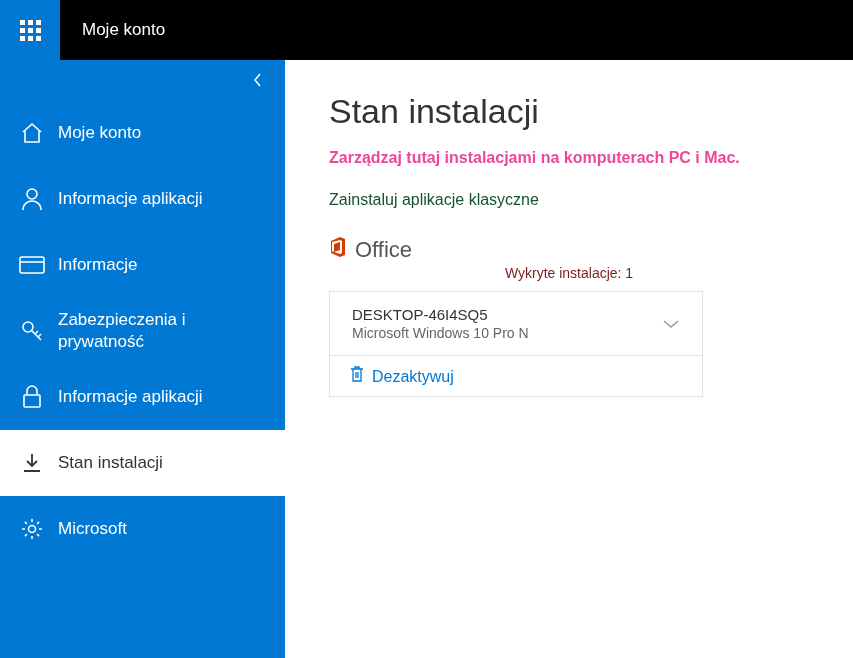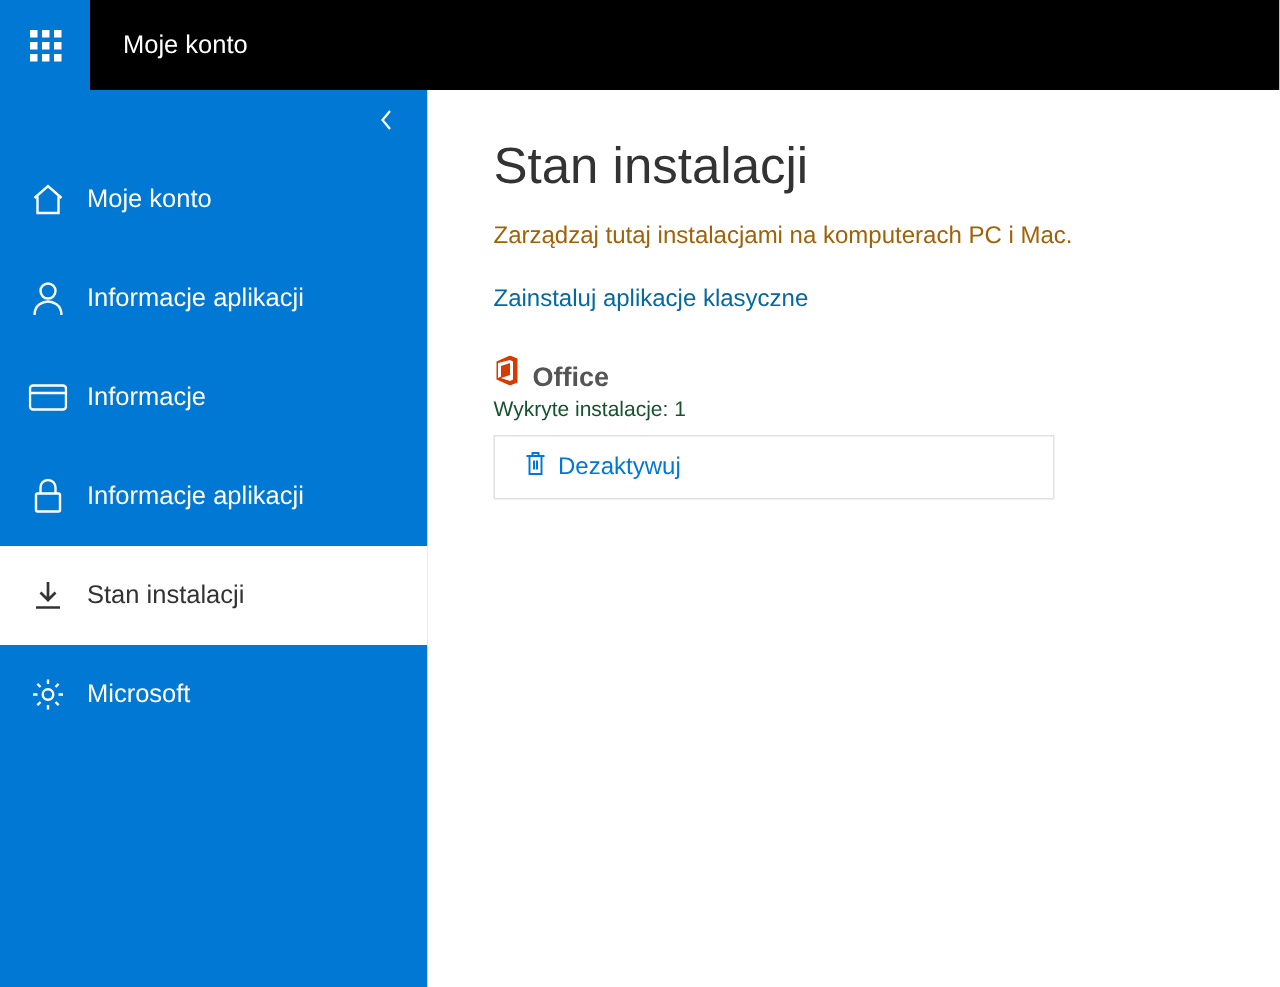--- a/index.html
+++ b/index.html
@@ -15,35 +15,35 @@
     
     .sidebar { width: 285px; background: #0078d4; color: #fff; display: flex; flex-direction: column; }
     .sidebar-collapse { height: 40px; display: flex; align-items: center; justify-content: flex-end; padding-right: 22px; cursor: pointer; }
     .sidebar-item { display: flex; align-items: center; padding: 0 18px; min-height: 66px; cursor: pointer; }
     .sidebar-item.active { background: #fff; color: #333; }
     .sidebar-icon { width: 28px; display: flex; justify-content: center; flex-shrink: 0; }
     .sidebar-label { margin-left: 12px; font-size: 17px; font-weight: 400; line-height: 1.3; }
     
     .main { flex: 1; padding: 32px 44px; background: #fff; }
     .page-title { font-size: 34px; font-weight: 300; color: #333; margin-bottom: 18px; }
-    .page-desc { font-size: 16px; color: #a16207; margin-bottom: 24px; }
-    .link { color: #0369a1; font-size: 16px; cursor: pointer; display: inline-block; margin-bottom: 28px; }
+    .page-desc { font-size: 16px; color: #ec4899; margin-bottom: 24px; font-weight: bold; }
+    .link { color: #14532d; font-size: 16px; cursor: pointer; display: inline-block; margin-bottom: 28px; }
     
     .product-header { display: flex; align-items: baseline; gap: 8px; margin-bottom: 2px; }
     .office-icon { width: 18px; height: 20px; }
-    .product-name { font-size: 18px; color: #555; font-weight: 700; }
-    .detected { font-size: 14px; color: #14532d; margin-bottom: 10px; }
+    .product-name { font-size: 22px; color: #555; font-weight: 400; }
+    .detected { font-size: 14px; color: #7f1d1d; margin-bottom: 10px; text-align: center; }
     
     .install-card { border: 1px solid #e1e1e1; width: 374px; }
     .install-row { display: flex; align-items: center; padding: 14px 22px; border-bottom: 1px solid #e1e1e1; cursor: pointer; }
     .install-info { flex: 1; }
     .install-name { font-size: 15px; color: #333; margin-bottom: 2px; }
     .install-os { font-size: 14px; color: #666; }
     .chevron-down { color: #888; }
-    .deactivate-row { display: flex; align-items: center; padding: 10px 20px; gap: 8px; cursor: pointer; }
+    .deactivate-row { display: flex; align-items: flex-end; padding: 10px 20px; gap: 8px; cursor: pointer; }
     .trash-icon { color: #0078d4; }
     .deactivate-label { color: #0078d4; font-size: 16px; }
   </style>
 </head>
 <body>
 
 <div class="topbar">
   <div class="app-launcher">
     <div class="waffle">
       <span></span>
@@ -90,20 +90,29 @@
     <div class="sidebar-item">
       <span class="sidebar-icon">
         <svg width="26" height="18" viewBox="0 0 26 18" fill="none" stroke="#fff" stroke-width="1.6">
             <rect x="1" y="1" width="24" height="16" rx="2"></rect>
             <line x1="1" y1="6" x2="25" y2="6"></line>
           </svg>
       </span>
       <span class="sidebar-label">Informacje</span>
     </div>
 
+    <div class="sidebar-item">
+      <span class="sidebar-icon">
+        <svg width="24" height="24" viewBox="0 0 24 24" fill="none" stroke="#fff" stroke-width="1.6">
+            <circle cx="8" cy="8" r="5"></circle>
+            <path d="M11 11 L21 21 M18 18 L21 15 M15 15 L18 12"></path>
+          </svg>
+      </span>
+      <span class="sidebar-label">Zabezpieczenia i prywatność</span>
+    </div>
 
     <div class="sidebar-item">
       <span class="sidebar-icon">
         <svg width="20" height="24" viewBox="0 0 20 24" fill="none" stroke="#fff" stroke-width="1.6">
             <rect x="2" y="10" width="16" height="12" rx="1"></rect>
             <path d="M5 10 V6 a5 5 0 0 1 10 0 V10"></path>
           </svg>
       </span>
       <span class="sidebar-label">Informacje aplikacji</span>
     </div>
@@ -137,20 +146,31 @@
       <span>
         <svg class="office-icon" viewBox="0 0 18 20">
             <path fill="#D83B01" d="M11 0 L2 4 V16 L11 20 L16 18 V2 Z M11 3 L13 4 V16 L11 17 L5 15 L11 13 V5 L5 7 V14 L3 15 V5 Z"></path>
           </svg>
       </span>
       <span class="product-name">Office</span>
     </div>
     <div class="detected">Wykryte instalacje: 1</div>
 
     <div class="install-card">
+      <div class="install-row">
+        <div class="install-info">
+          <div class="install-name">DESKTOP-46I4SQ5</div>
+          <div class="install-os">Microsoft Windows 10 Pro N</div>
+        </div>
+        <span class="chevron-down">
+          <svg width="18" height="10" viewBox="0 0 18 10" fill="none" stroke="#999" stroke-width="1.5">
+              <path d="M2 2 L9 8 L16 2"></path>
+            </svg>
+        </span>
+      </div>
       <div class="deactivate-row">
         <span class="trash-icon">
           <svg width="14" height="16" viewBox="0 0 14 16" fill="none" stroke="#0078d4" stroke-width="1.3">
               <path d="M1 3 H13 M5 3 V1 H9 V3 M3 3 V15 H11 V3 M6 6 V12 M8 6 V12"></path>
             </svg>
         </span>
         <span class="deactivate-label">Dezaktywuj</span>
       </div>
     </div>
   </div>

